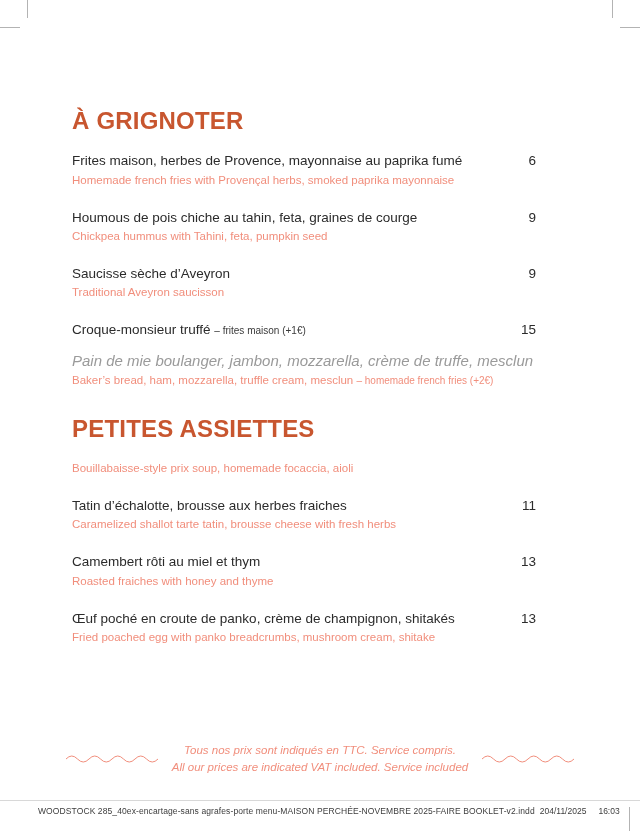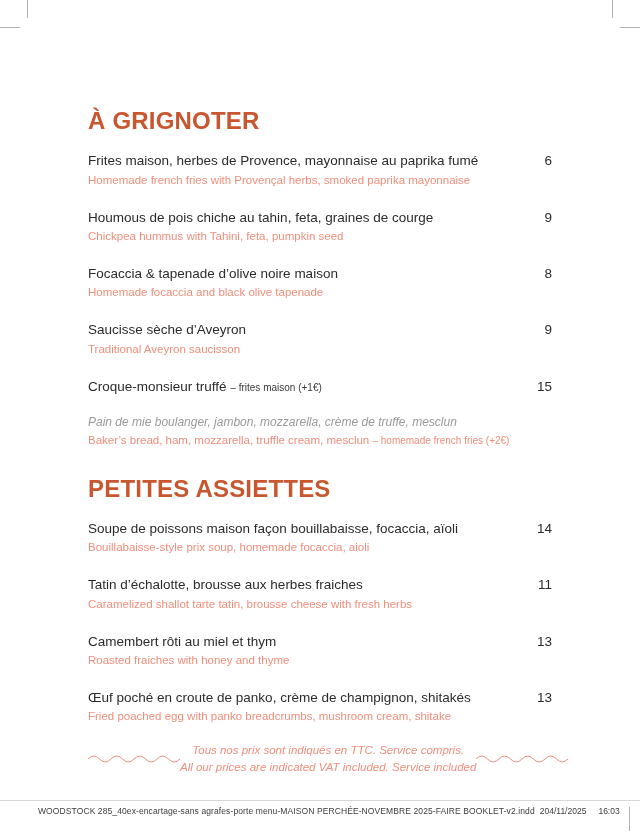--- a/index.html
+++ b/index.html
@@ -29,21 +29,21 @@
   .page {
     position: absolute;
     left: 0;
     top: 0;
     width: 640px;
     height: 800px;
   }
 
   .content {
     position: absolute;
-    left: 88px;
+    left: 72px;
     top: 108px;
     width: 464px;
   }
 
   
   .section { margin-bottom: 0; }
   .section + .section { margin-top: 28px; }
 
   .section-title {
     color: #c8562f;
@@ -87,39 +87,39 @@
   }
 
   .item-desc {
     color: #f18e7c;
     font-size: 11.5px;
     line-height: 1.4;
     margin-top: 1px;
   }
   .item-desc-fr-grey {
     color: #9a9a9a;
-    font-size: 12px;
+    font-size: 15px;
     font-style: italic;
     line-height: 1.4;
-    margin-top: 18px;
+    margin-top: 10px;
   }
   .item-desc-suffix {
     font-size: 10px;
   }
 
   
   .footer-note {
     position: absolute;
     left: 88px;
     top: 742px;
     width: 464px;
     display: flex;
     align-items: center;
-    justify-content: space-between;
-    gap: 0;
+    justify-content: center;
+    gap: 14px;
   }
   .squiggle {
     flex: 0 0 auto;
     display: block;
   }
   .footer-text {
     flex: 0 0 auto;
     text-align: center;
     color: #f18e7c;
     font-size: 11.5px;
@@ -192,27 +192,20 @@
       </div>
 
       <div class="item">
         <div class="item-head">
           <div class="item-name">Houmous de pois chiche au tahin, feta, graines de courge</div>
           <div class="item-price">9</div>
         </div>
         <div class="item-desc">Chickpea hummus with Tahini, feta, pumpkin seed</div>
       </div>
 
-      <div class="item">
-        <div class="item-head">
-          <div class="item-name">Focaccia &amp; tapenade d’olive noire maison</div>
-          <div class="item-price">8</div>
-        </div>
-        <div class="item-desc">Homemade focaccia and black olive tapenade</div>
-      </div>
 
       <div class="item">
         <div class="item-head">
           <div class="item-name">Saucisse sèche d’Aveyron</div>
           <div class="item-price">9</div>
         </div>
         <div class="item-desc">Traditional Aveyron saucisson</div>
       </div>
 
       <div class="item">
@@ -222,24 +215,20 @@
         </div>
         <div class="item-desc-fr-grey">Pain de mie boulanger, jambon, mozzarella, crème de truffe, mesclun</div>
         <div class="item-desc"><span>Baker’s bread, ham, mozzarella, truffle cream, mesclun</span> <span class="item-desc-suffix">– homemade french fries (+2€)</span></div>
       </div>
     </div>
 
     <div class="section">
       <h2 class="section-title">PETITES ASSIETTES</h2>
 
       <div class="item">
-        <div class="item-head">
-          <div class="item-name">Soupe de poissons maison façon bouillabaisse, focaccia, aïoli</div>
-          <div class="item-price">14</div>
-        </div>
         <div class="item-desc">Bouillabaisse-style prix soup, homemade focaccia, aioli</div>
       </div>
 
       <div class="item">
         <div class="item-head">
           <div class="item-name">Tatin d’échalotte, brousse aux herbes fraiches</div>
           <div class="item-price">11</div>
         </div>
         <div class="item-desc">Caramelized shallot tarte tatin, brousse cheese with fresh herbs</div>
       </div>

